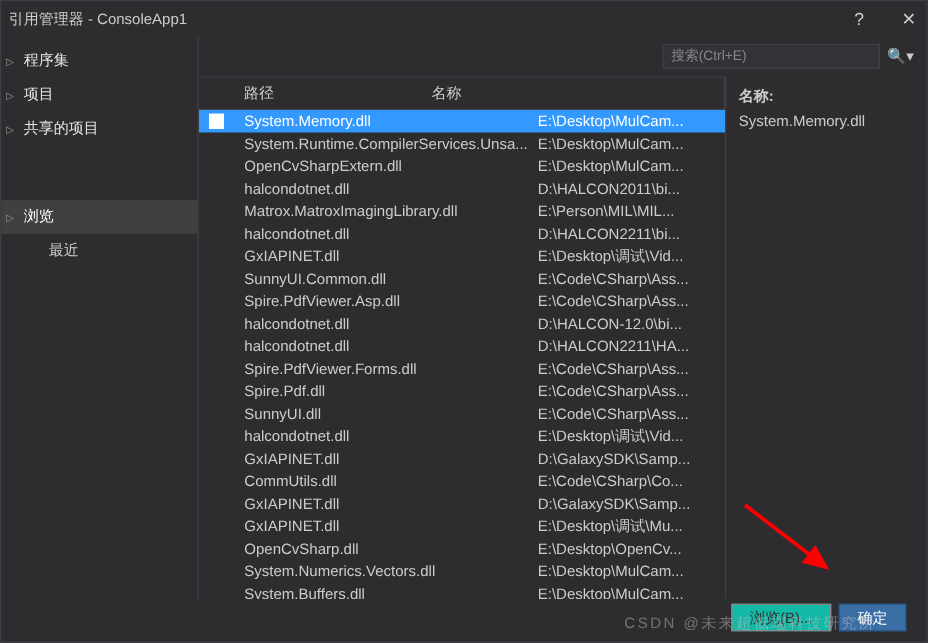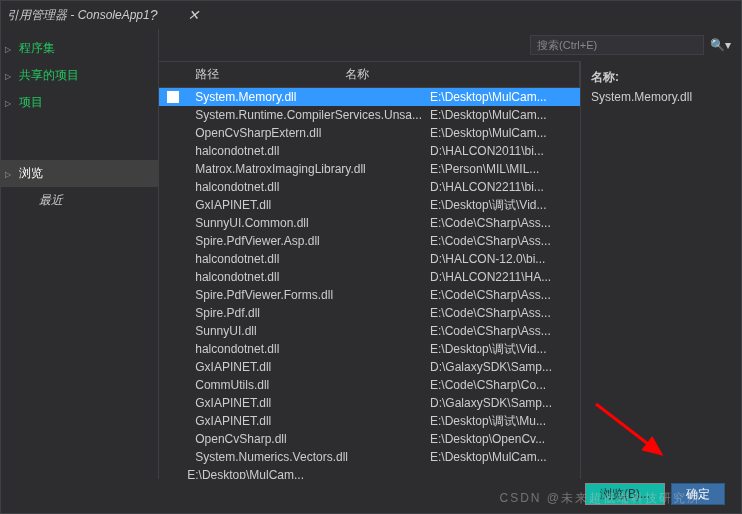--- a/index.html
+++ b/index.html
@@ -8,63 +8,62 @@
   font-size: 12px;
   background: #2d2d30;
   color: #ccc;
   width: 742px;
   height: 514px;
   overflow: hidden;
   border: 1px solid #3f3f46;
 }
 .title-bar {
   display: flex;
+  justify-content: space-between;
   align-items: center;
   height: 28px;
   padding: 0 8px 0 6px;
   color: #ccc;
   font-size: 12px;
-  font-style: italic;
 }
 .title-bar .left { display: flex; align-items: center; gap: 8px; }
 .title-bar .right { display: flex; align-items: center; gap: 30px; font-size: 14px; color: #ccc; }
 .main-area {
   display: flex;
   height: 450px;
 }
 .sidebar {
   width: 165px;
   padding: 6px 0;
   display: flex;
   flex-direction: column;
 }
 .sidebar-item {
   padding: 5px 18px;
   cursor: pointer;
-  color: #22c55e;
+  color: #e5e5e5;
 }
 .sidebar-item.expandable::before {
   content: "▷";
   display: inline-block;
   width: 12px;
   font-size: 8px;
   color: #999;
   margin-left: -14px;
   margin-right: 2px;
 }
 .sidebar-item.selected {
   background: #404040;
   color: #fff;
   margin-top: 44px;
 }
 .sidebar-sub {
   padding: 5px 18px 5px 38px;
   color: #ccc;
   cursor: pointer;
-  font-style: italic;
 }
 .center {
   flex: 1;
   display: flex;
   flex-direction: column;
   border-left: 1px solid #3f3f46;
 }
 .search-row {
   display: flex;
   justify-content: flex-end;
@@ -209,22 +208,22 @@
   </div>
   <div class="right">
     <span>?</span>
     <span>✕</span>
   </div>
 </div>
 
 <div class="main-area">
   <div class="sidebar">
     <div class="sidebar-item expandable"><span>程序集</span></div>
+    <div class="sidebar-item expandable"><span>项目</span></div>
     <div class="sidebar-item expandable"><span>共享的项目</span></div>
-    <div class="sidebar-item expandable"><span>项目</span></div>
     <div class="sidebar-item expandable selected"><span>浏览</span></div>
     <div class="sidebar-sub"><span>最近</span></div>
   </div>
 
   <div class="center">
     <div class="search-row">
       <input class="search-input" placeholder="搜索(Ctrl+E)" style="">
       <span class="search-icon">🔍▾</span>
     </div>
     <div class="split">
@@ -337,20 +336,21 @@
               <div class="name">OpenCvSharp.dll</div>
               <div class="path">E:\Desktop\OpenCv...</div>
             </div>
             <div class="list-row">
               <div class="chk"></div>
               <div class="name">System.Numerics.Vectors.dll</div>
               <div class="path">E:\Desktop\MulCam...</div>
             </div>
             <div class="list-row">
               <div class="chk"></div>
+              <div class="name">System.Buffers.dll</div>
               <div class="path">E:\Desktop\MulCam...</div>
             </div>
           </div>
       </div>
       <div class="detail-col">
         <div class="lbl">名称:</div>
         <div>System.Memory.dll</div>
       </div>
     </div>
   </div>

